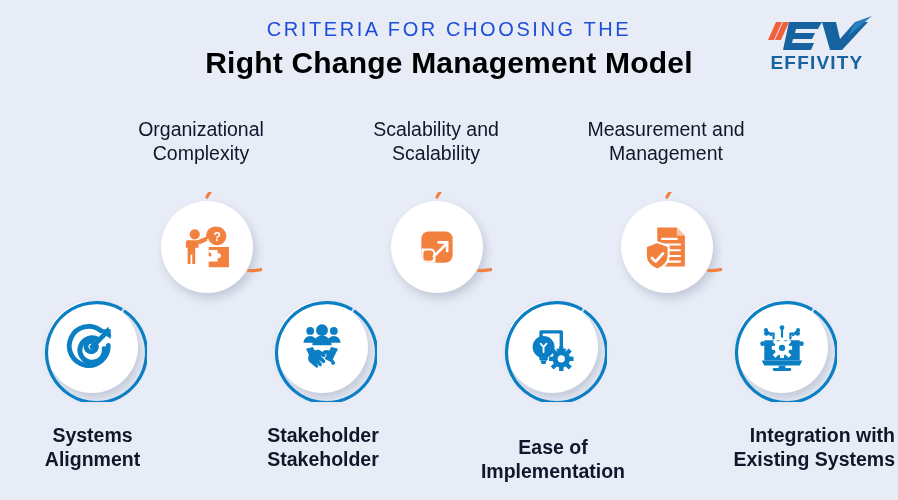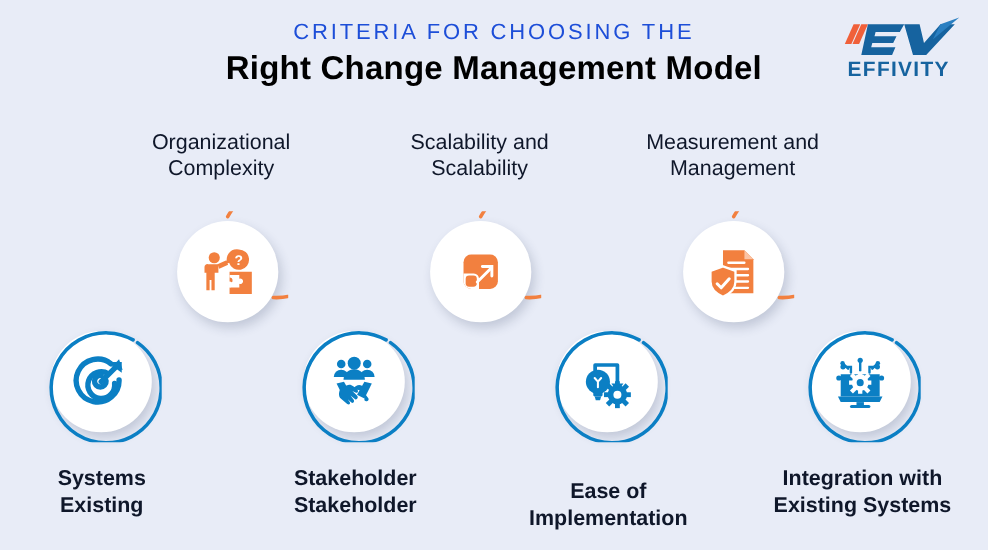--- a/index.html
+++ b/index.html
@@ -289,31 +289,31 @@
             <rect x="22.4" y="38" width="4.6" height="6" transform="rotate(45 24.7 41)"></rect>
           </g>
           <circle cx="32" cy="33" r="3.8" fill="#0b7fc4"></circle>
         </svg>
       </div>
     </div>
   </div>
 
   <div class="cap cap-bottom" style="left:0px;top:424px;width:185px;">
     <div>Systems</div>
-    <div>Existing</div>
+    <div>Alignment</div>
   </div>
 
   <div class="cap cap-bottom" style="left:228px;top:424px;width:190px;">
     <div>Stakeholder</div>
     <div>Stakeholder</div>
   </div>
 
   <div class="cap cap-bottom" style="left:453px;top:424px;width:200px;margin-top:12px;">
     <div>Ease of</div>
     <div>Implementation</div>
   </div>
 
-  <div class="cap cap-bottom" style="left:673px;top:424px;width:222px;">
+  <div class="cap cap-bottom" style="left:673px;top:424px;width:222px;text-align:right;">
     <div>Integration with</div>
     <div>Existing Systems</div>
   </div>
 
 </div>
 
 </body></html>

